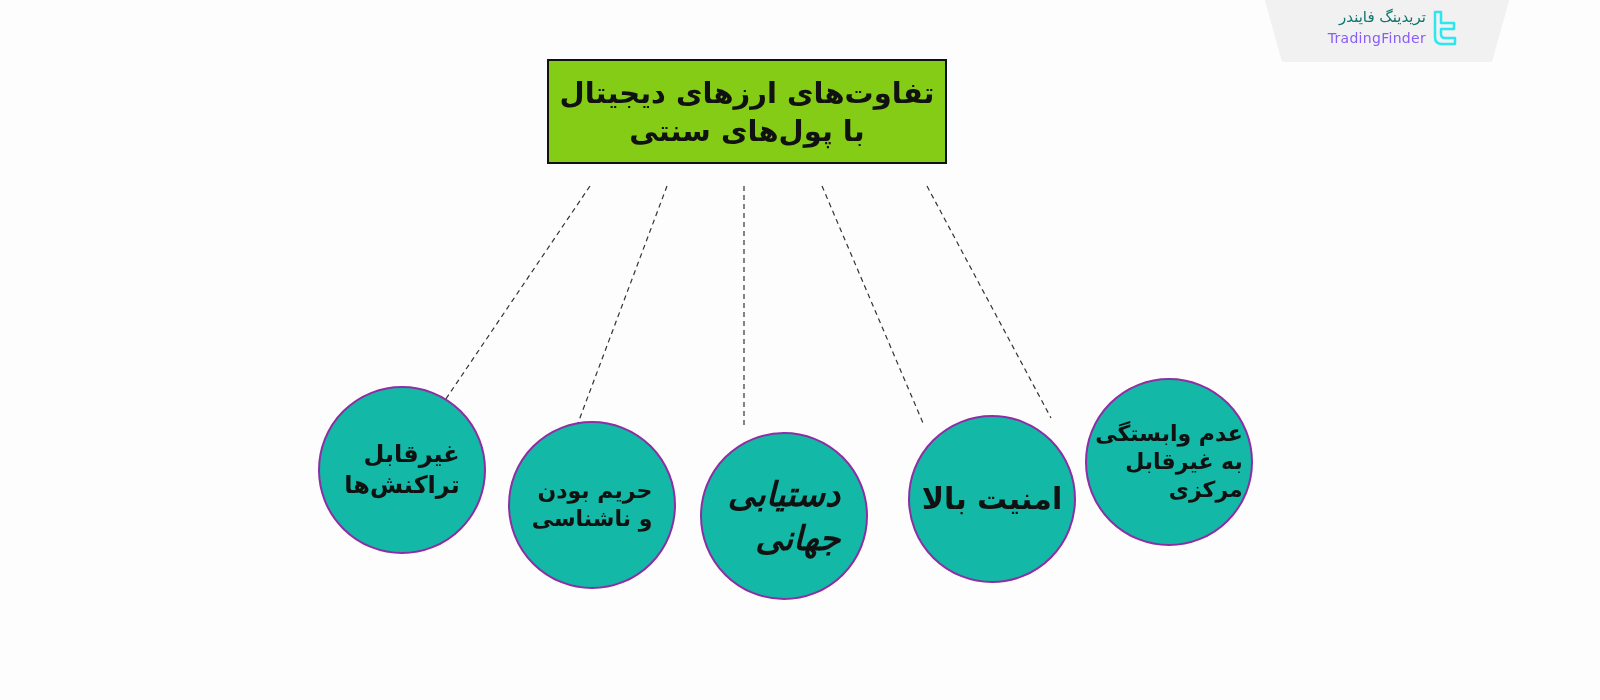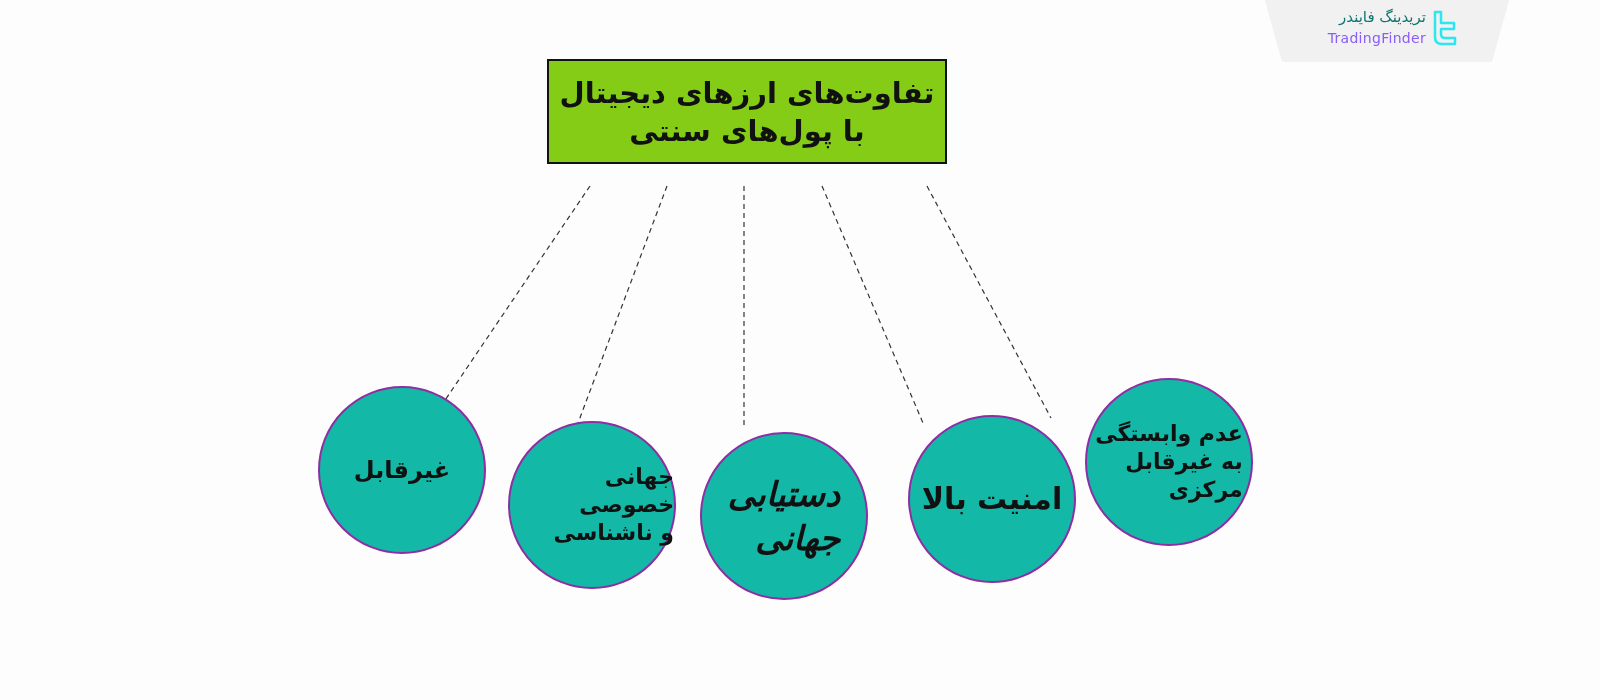--- a/index.html
+++ b/index.html
@@ -64,26 +64,27 @@
 <div class="title-box">
   <div class="title-text">
     <div>تفاوت‌های ارزهای دیجیتال</div>
     <div>با پول‌های سنتی</div>
   </div>
 </div>
 
 <div class="node" style="left:278px; top:386px; width:168px; height:168px;">
   <div class="node-label" style="font-size:24px; line-height:31px;">
     <div>غیرقابل</div>
+    <div>تراکنش‌ها</div>
   </div>
 </div>
 
 <div class="node" style="left:468px; top:421px; width:168px; height:168px;">
   <div class="node-label" style="font-size:22px; line-height:28px;">
-    <div>جهانی خصوصی</div>
+    <div>حریم بودن</div>
     <div>و ناشناسی</div>
   </div>
 </div>
 
 <div class="node" style="left:660px; top:432px; width:168px; height:168px;">
   <div class="node-label" style="font-size:34px; line-height:44px;font-style:italic;">
     <div>دستیابی</div>
     <div>جهانی</div>
   </div>
 </div>

